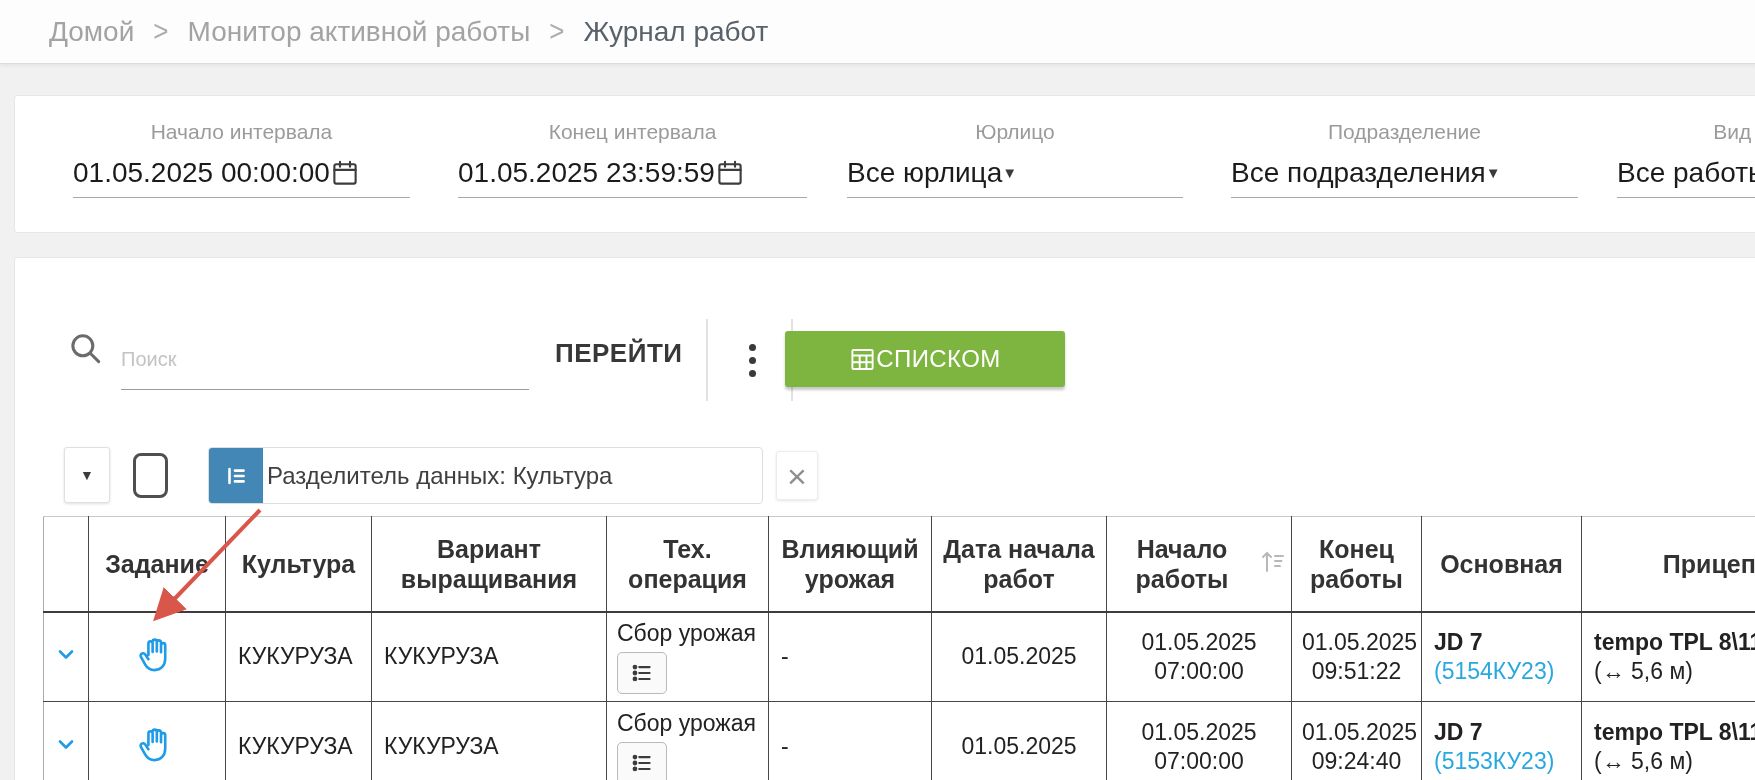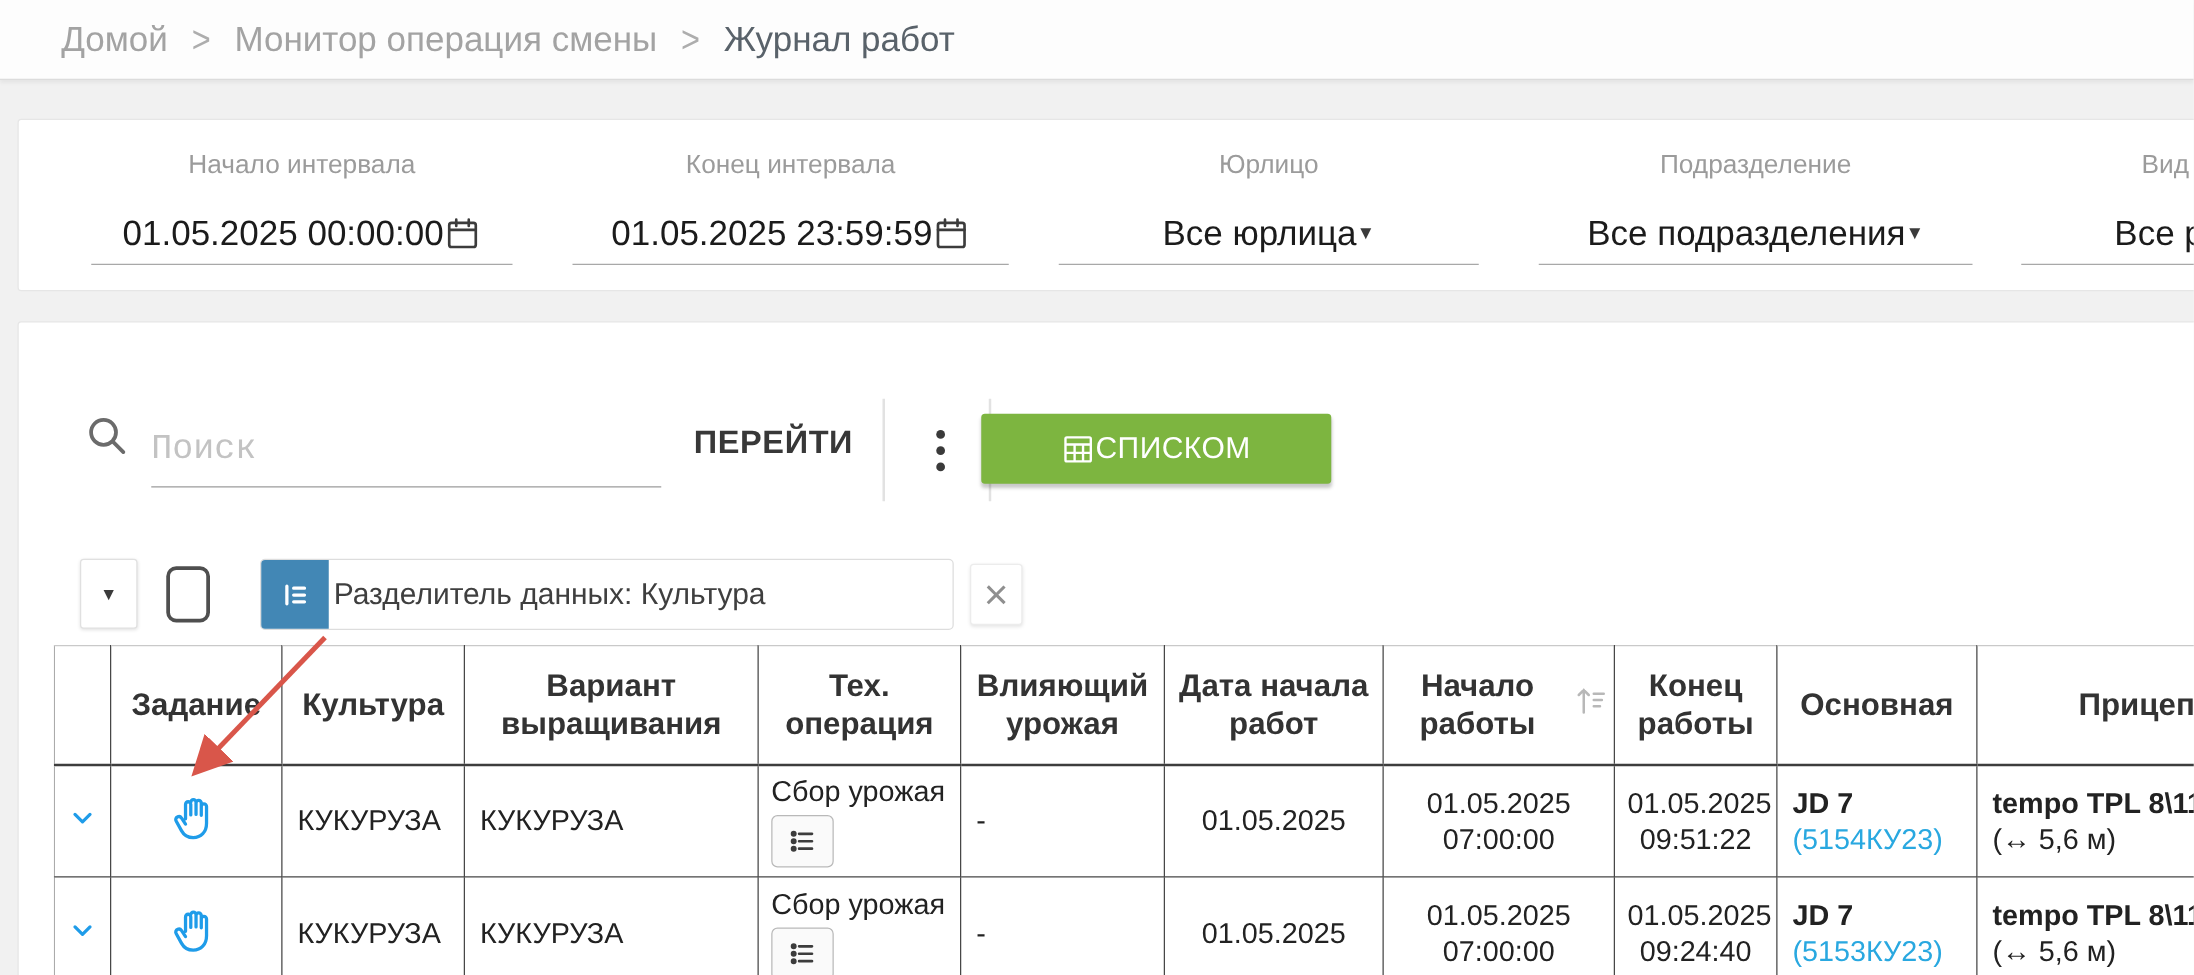--- a/index.html
+++ b/index.html
@@ -17,31 +17,31 @@
 
   
   .card { position:absolute; left:14px; width:1790px; background:#fff;
     border:1px solid #e6e6e6; border-radius:3px; }
   .filter-card { top:95px; height:138px; overflow:hidden; }
   .main-card  { top:257px; height:600px; overflow:hidden; }
 
   
   .ffield { position:absolute; top:24px; height:105px; }
   .flabel { font-size:21px; color:#9b9b9b;text-align:center; }
-  .fvalrow { margin-top:24px; height:44px; display:flex; align-items:center;
-    justify-content:center; border-bottom:1px solid #a8a8a8; padding-bottom:6px; cursor:pointer; }
+  .fvalrow { margin-top:10px; height:44px; display:flex; align-items:center;
+    justify-content:flex-start; border-bottom:1px solid #a8a8a8; padding-bottom:6px; cursor:pointer; }
   .fvalue { font-size:28px; color:#1b1b1b; white-space:nowrap; }
   .tri { font-size:15px; color:#3b3b3b; }
   .cal-icon svg { display:block; }
 
   
   .search-icon { position:absolute; left:52px; top:72px; }
   .search-input { position:absolute; left:106px; top:72px; width:408px; height:60px;
-    border:none; border-bottom:1px solid #9c9c9c; outline:none; font-size:28px; color:#0f766e;
-    font-family:Liberation Mono, monospace; background:transparent; }
+    border:none; border-bottom:1px solid #9c9c9c; outline:none; font-size:20px; color:#0f766e;
+    font-family:Liberation Sans, sans-serif; background:transparent; }
   .search-input::placeholder { color:#c3c3c3; }
   .go-btn { position:absolute; left:540px; top:80px; font-size:26px; font-weight:700;
     color:#383838; letter-spacing:.5px; background:none; border:none; cursor:pointer;
     font-family:inherit; }
   .vdiv { position:absolute; top:61px; width:2px; height:82px; background:#e2e2e2; }
   .dots { position:absolute; left:727px; top:78px; width:20px; height:48px; display:flex;
     flex-direction:column; align-items:center; justify-content:center; gap:6px; cursor:pointer; }
   .dots i { width:7px; height:7px; border-radius:50%; background:#3a3a3a; }
   .gbtn { position:absolute; top:73px; height:56px; border:none; border-radius:3px;
     background:var(--accent-green,#7db540); color:#fff; font-size:24px; letter-spacing:.4px;
@@ -96,21 +96,21 @@
   .annot { position:absolute; left:120px; top:495px; pointer-events:none; }
 </style>
 </head>
 <body>
 
 <div class="page">
 
   <div class="crumbbar">
     <span class="crumb">Домой</span>
     <span class="crumb-sep">&gt;</span>
-    <span class="crumb">Монитор операция смены</span>
+    <span class="crumb">Монитор активной работы</span>
     <span class="crumb-sep">&gt;</span>
     <span class="crumb current">Журнал работ</span>
   </div>
 
   <div class="card filter-card">
 
     <div class="ffield" style="left:58px;width:337px;">
       <div class="flabel">Начало интервала</div>
       <div class="fvalrow">
         <span class="fvalue">01.05.2025 00:00:00</span>

